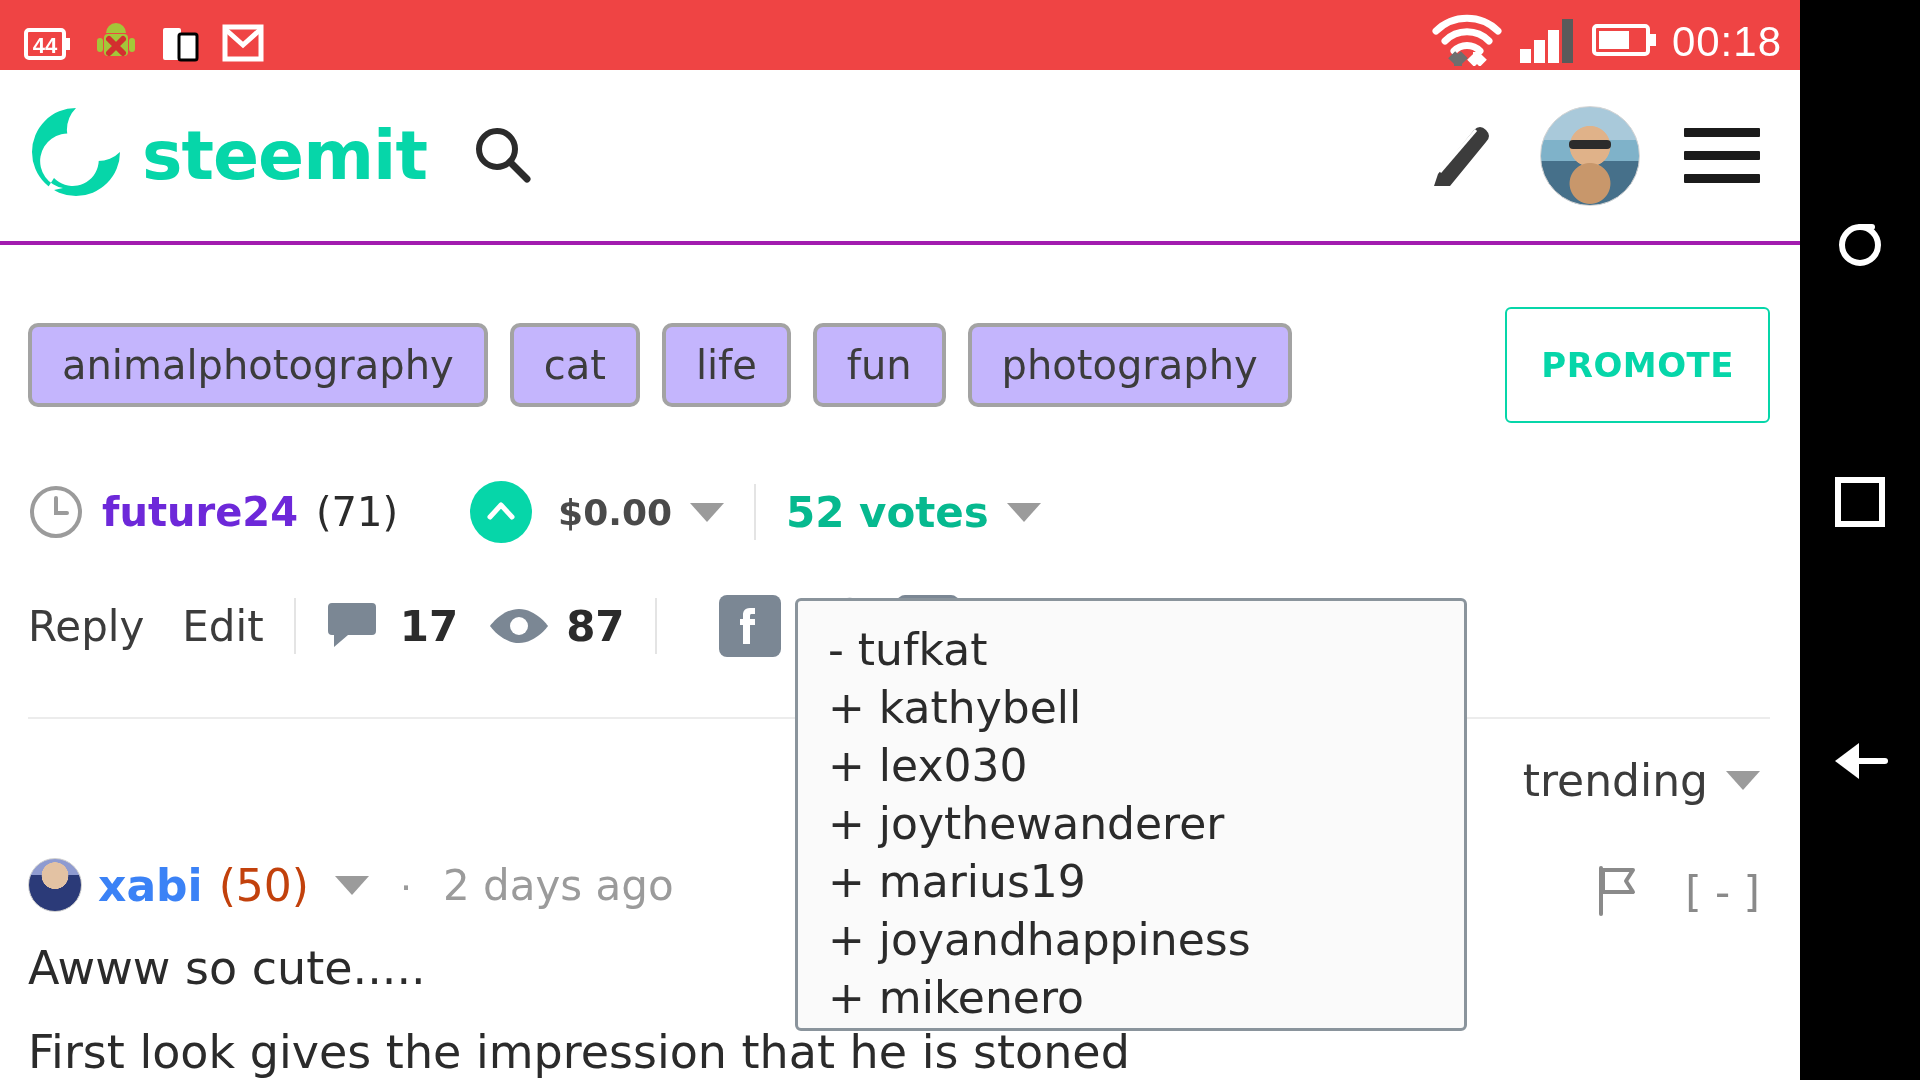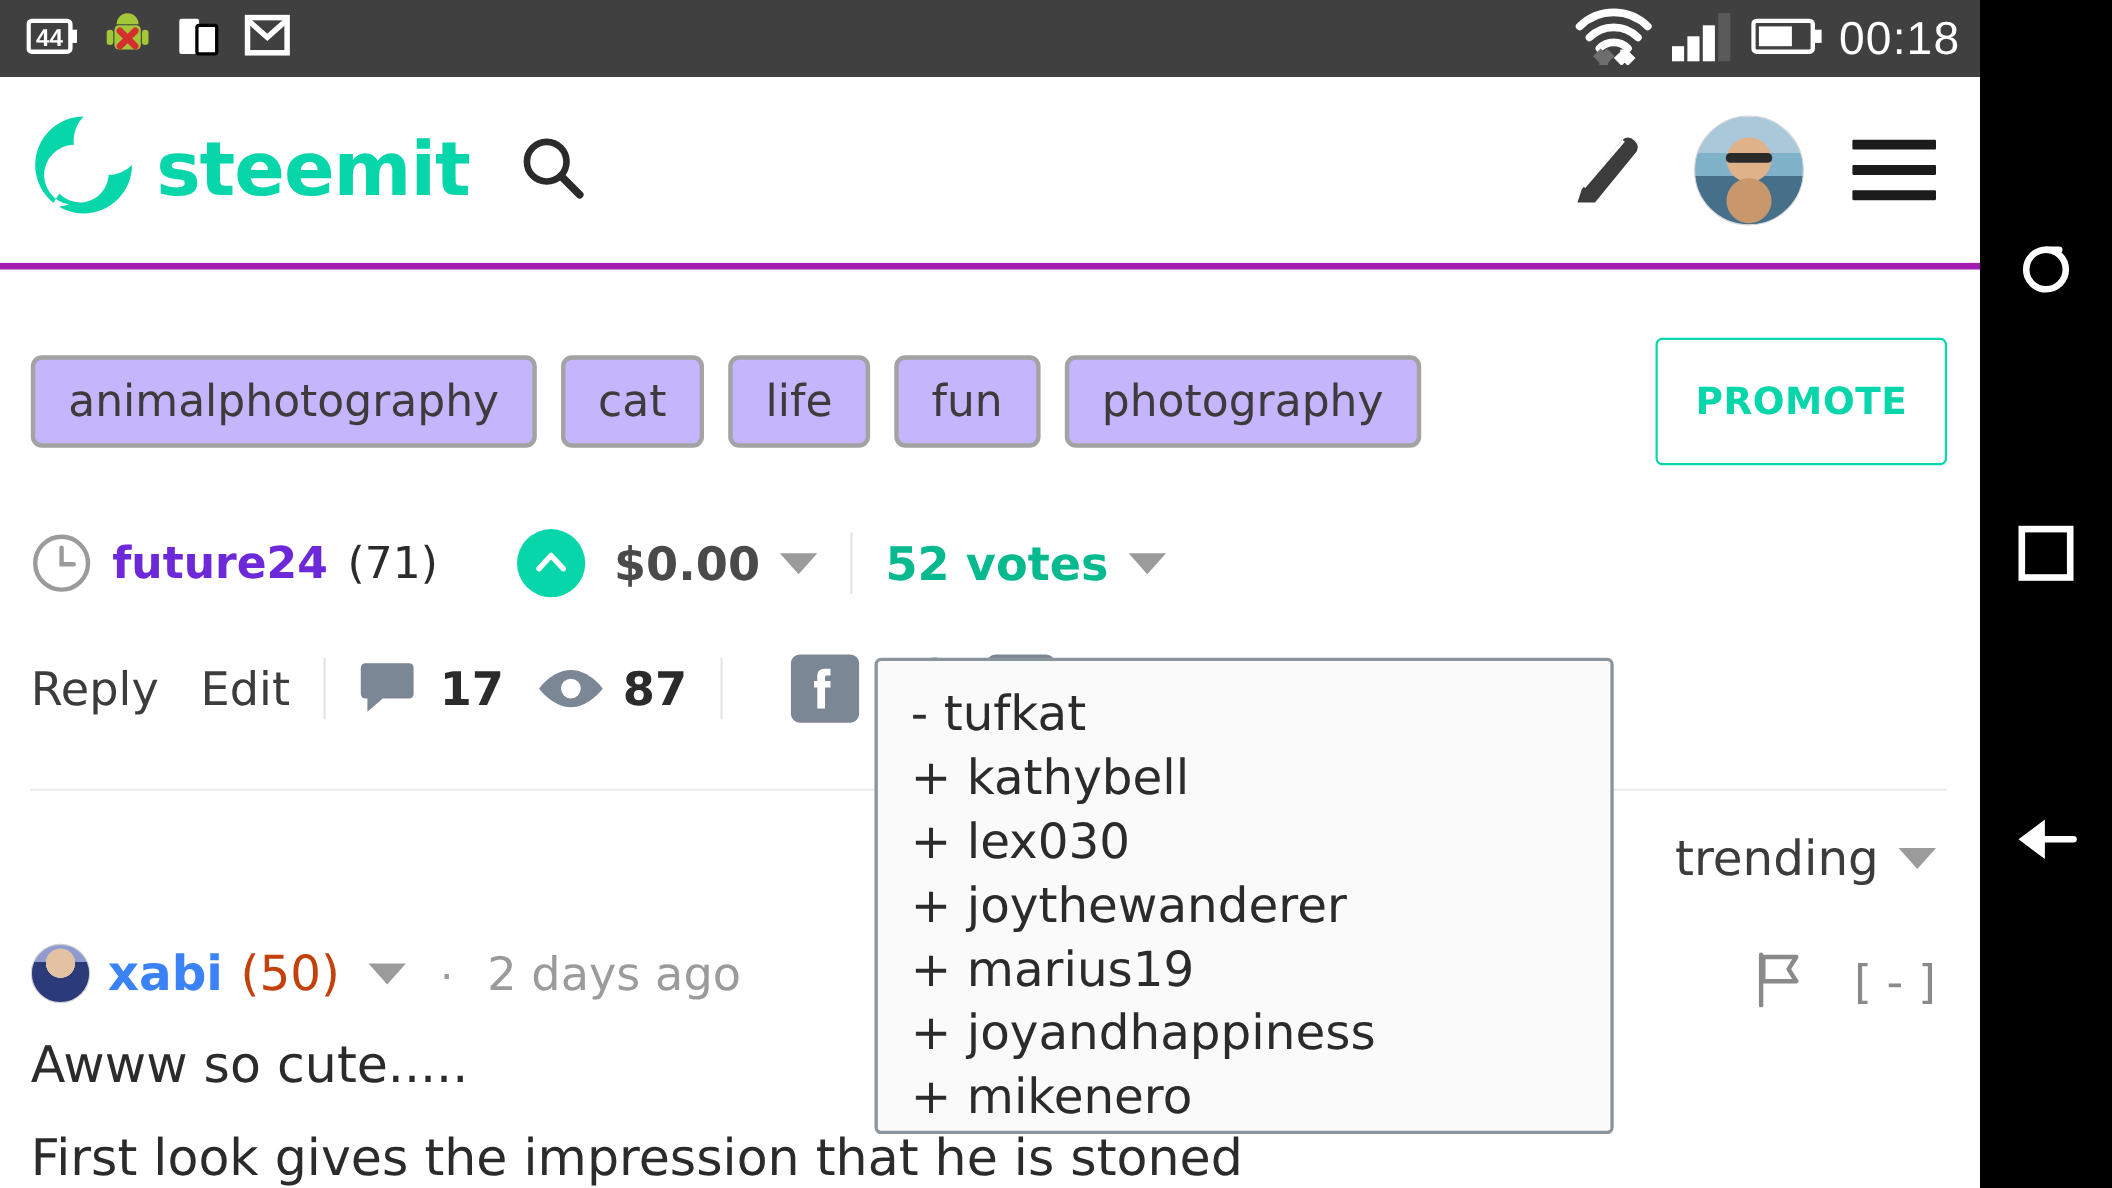--- a/index.html
+++ b/index.html
@@ -7,38 +7,38 @@
     width: 1920px; height: 1080px;
     background: #000;
     font-family: "Liberation Sans", sans-serif;
     overflow: hidden;
   }
   #screen { position: relative; width: 1920px; height: 1080px; background:#000; }
 
   
   .statusbar {
     position:absolute; top:0; left:0; width:1800px; height:70px;
-    background:#404040; color:#fff;
-    display:flex; align-items:center;
+    background:#ef4444; color:#fff;
+    display:flex; align-items:flex-end;
   }
   .sb-left { display:flex; align-items:center; gap:22px; padding-left:24px; }
   .sb-right { margin-left:auto; display:flex; align-items:center; gap:14px; padding-right:18px; }
   .sb-clock { font-size:42px; font-weight:400; letter-spacing:1px; color:#fff;
               font-family:"Liberation Sans", sans-serif; }
   .ic { display:block; }
 
   
   .page {
     position:absolute; top:70px; left:0; width:1800px; height:1010px;
     background:#ffffff; overflow:hidden;
   }
 
   
   .site-header {
-    height:175px; background:#fff; border-bottom:6px solid #a21caf;
+    height:175px; background:#fff; border-bottom:4px solid #a21caf;
     display:flex; align-items:center; padding:0 30px 0 28px;
   }
   .logo-wrap { display:flex; align-items:center; gap:18px; }
   .logo-text { color:#06D6A9; font-size:68px; font-weight:700; letter-spacing:-1px;
                font-family:"DejaVu Sans", sans-serif; line-height:1; }
   .hdr-search { margin-left:44px; cursor:pointer; }
   .hdr-right { margin-left:auto; display:flex; align-items:center; gap:44px; padding-right:10px;}
   .avatar {
     width:100px; height:100px; border-radius:50%;
     background:
@@ -71,21 +71,21 @@
 
   .meta-row { display:flex; align-items:center; gap:0; margin-top:58px; }
   .meta-time { display:flex; align-items:center; gap:18px; font-size:40px; color:#7d7d7d;
                font-family:"DejaVu Sans", sans-serif; }
   .meta-time b { color:#6d28d9; font-weight:700; }
   .meta-time .rep { color:#2b2b2b; font-weight:400; }
   .upvote-pill {
     width:62px;height:62px;border-radius:50%;background:#06D6A9;
     display:flex;align-items:center;justify-content:center;margin-left:72px;cursor:pointer;
   }
-  .payout { font-size:42px; color:#4a4a4a; font-weight:700; margin-left:26px;
+  .payout { font-size:36px; color:#4a4a4a; font-weight:700; margin-left:26px;
             font-family:"DejaVu Sans", sans-serif;}
   .caret { width:0;height:0;border-left:17px solid transparent;border-right:17px solid transparent;
            border-top:19px solid #9b9b9b; margin-left:18px; cursor:pointer;}
   .vsep { width:2px; height:56px; background:#e4e4e4; margin:0 30px; }
   .votes-link { font-size:42px; color:#06B98F; font-weight:700;
                 font-family:"DejaVu Sans", sans-serif; cursor:pointer;}
 
   .action-row { display:flex; align-items:center; margin-top:52px; gap:0; }
   .act { font-size:42px; color:#3c3c3c; font-family:"DejaVu Sans", sans-serif; cursor:pointer; }
   .act + .act { margin-left:38px; }

